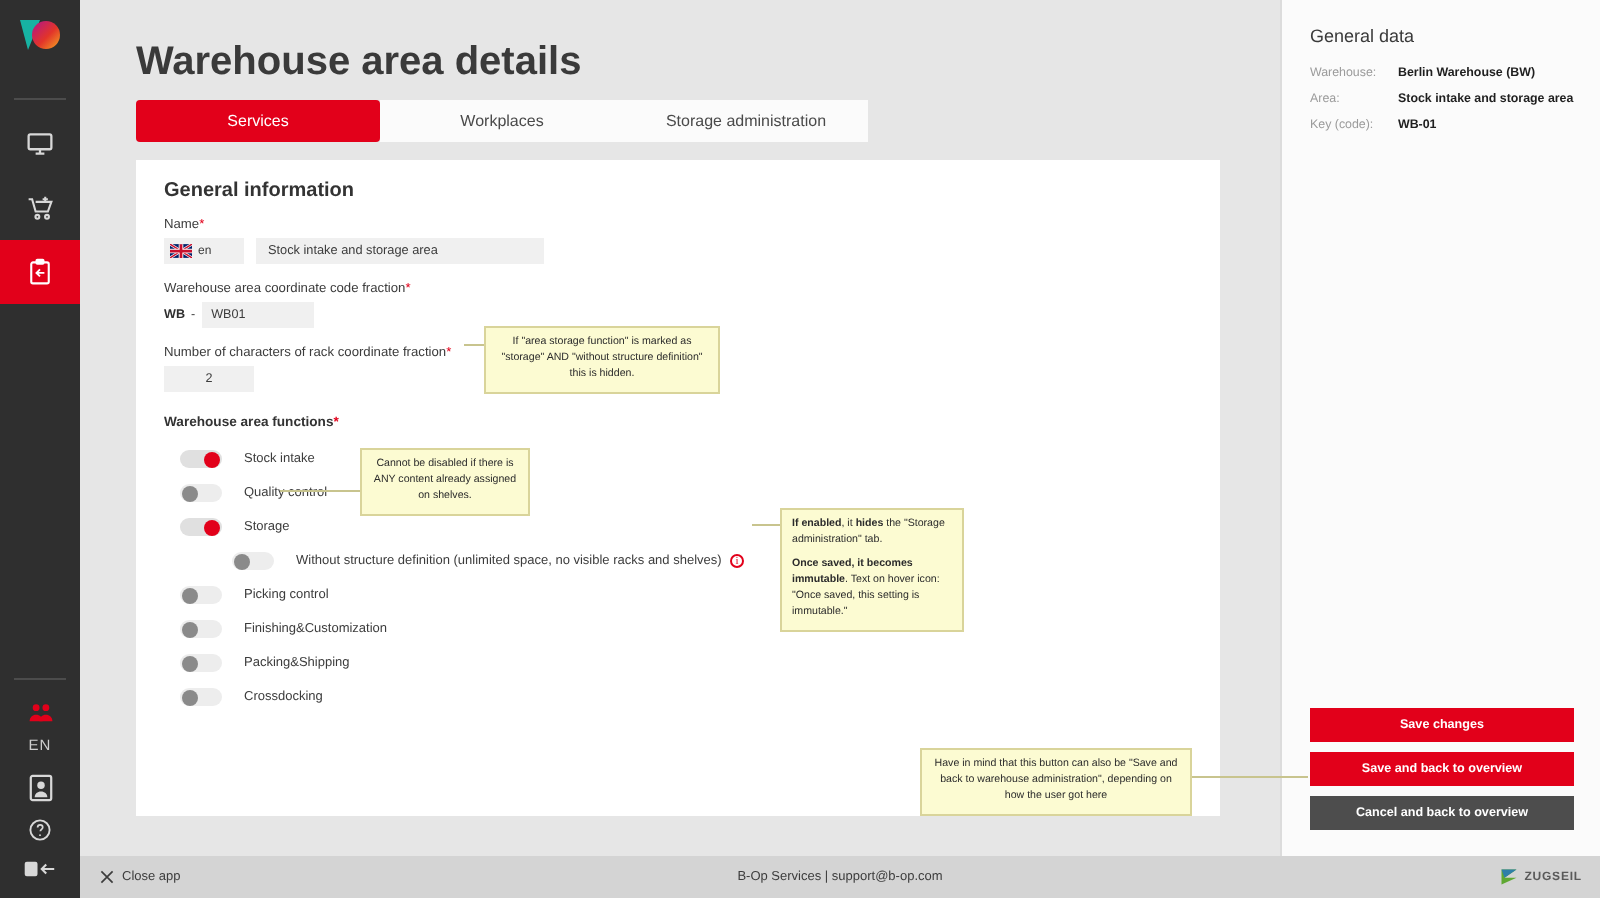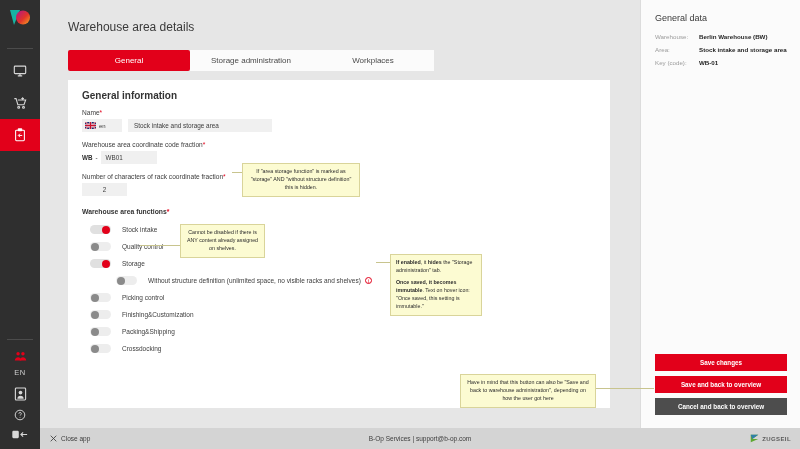--- a/index.html
+++ b/index.html
@@ -26,21 +26,21 @@
   .rail-sep { width: 26px; height: 1px; background: #4c4c4c; margin: 6px 0; }
   .rail-spacer { flex: 1; }
   .rail-lang { color: #cfcfcf; font-size: 7.5px; letter-spacing: .5px; margin: 2px 0 6px; }
   .rail-bottom { padding-bottom: 6px; display:flex; flex-direction:column; align-items:center; }
 
   
   .workspace { flex: 1; height: 449px; position: relative; background: #e6e6e6; }
 
   .page-title {
     position: absolute; left: 28px; top: 20px;
-    font-size: 12px; color: #3a3a3a; font-weight: 400;
+    font-size: 20px; color: #3a3a3a; font-weight: 700;
   }
 
   
   .tabs { position: absolute; left: 28px; top: 50px; display: flex; }
   .tab {
     height: 21px; min-width: 122px; display: flex; align-items: center;
     justify-content: center; font-size: 8px; color: #4a4a4a;
     background: #fbfbfb; padding: 0 10px;
   }
   .tab.active { background: #e2001a; color: #fff; border-radius: 2px; font-weight: 400; }
@@ -222,23 +222,23 @@
         </svg>
       </div>
     </div>
   </div>
 
   <div class="workspace">
 
     <div class="page-title">Warehouse area details</div>
 
     <div class="tabs">
-      <div class="tab active">General</div>
+      <div class="tab active">Services</div>
+      <div class="tab">Workplaces</div>
       <div class="tab">Storage administration</div>
-      <div class="tab">Workplaces</div>
     </div>
 
     <div class="card">
       <div class="card-title">General information</div>
 
       <div class="field">
         <div class="field-label">
           <span>Name</span><span class="req">*</span>
         </div>
         <div class="name-row">

